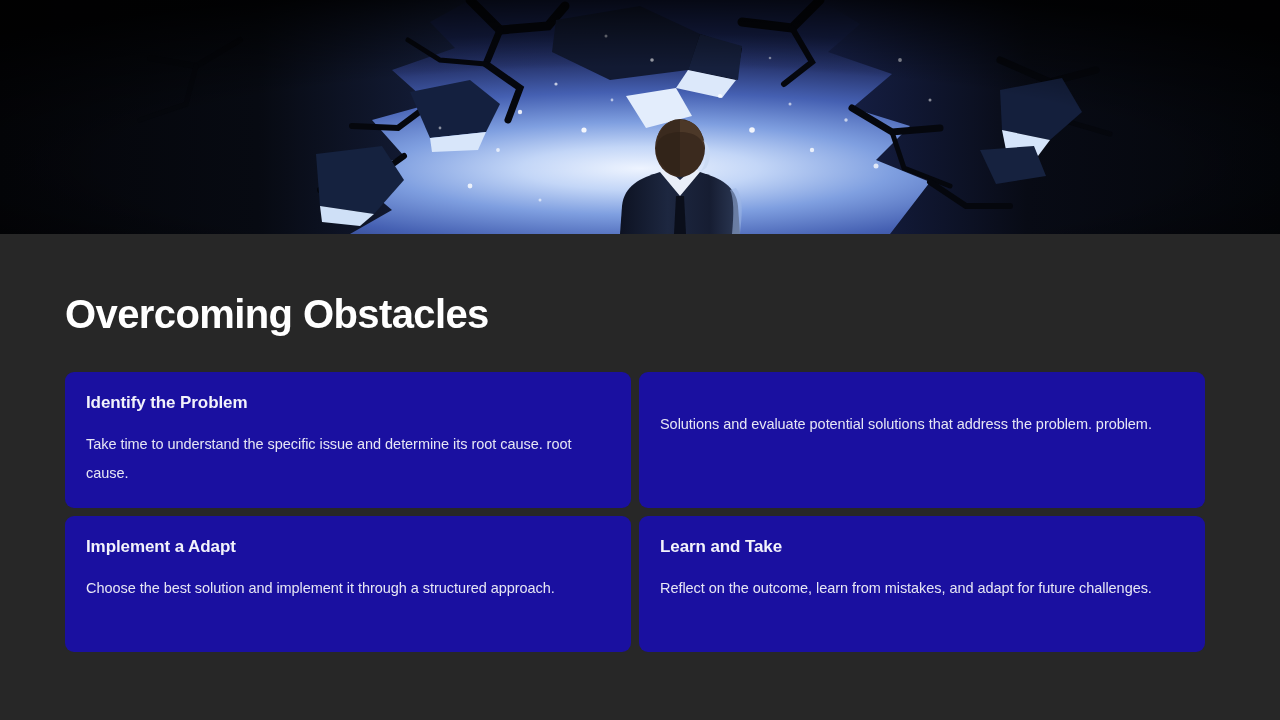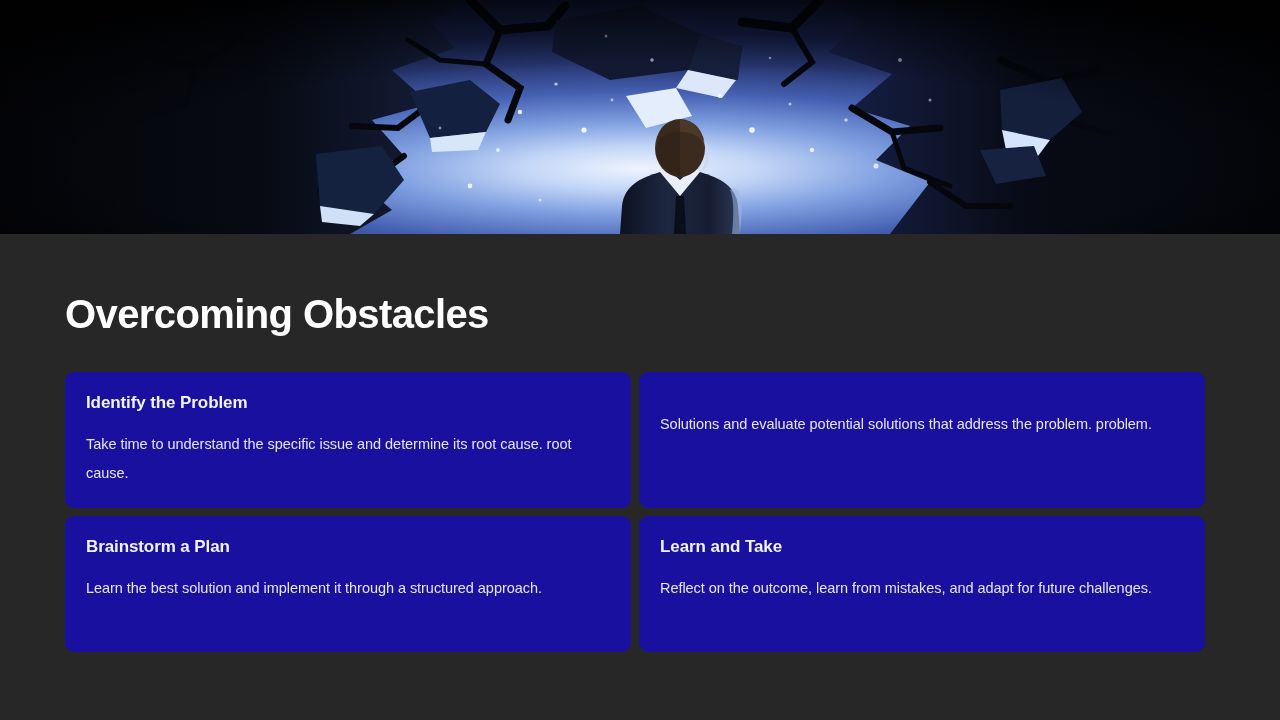--- a/index.html
+++ b/index.html
@@ -205,22 +205,22 @@
       <div class="card">
         <div class="card-title">Identify the Problem</div>
         <div class="card-desc">Take time to understand the specific issue and determine its root cause. root cause.</div>
       </div>
 
       <div class="card">
         <div class="card-desc">Solutions and evaluate potential solutions that address the problem. problem.</div>
       </div>
 
       <div class="card">
-        <div class="card-title">Brainstorm a Plan</div>
-        <div class="card-desc">Learn the best solution and implement it through a structured approach.</div>
+        <div class="card-title">Implement a Adapt</div>
+        <div class="card-desc">Choose the best solution and implement it through a structured approach.</div>
       </div>
 
       <div class="card">
         <div class="card-title">Learn and Take</div>
         <div class="card-desc">Reflect on the outcome, learn from mistakes, and adapt for future challenges.</div>
       </div>
 
     </div>
   </div>
 </div>

